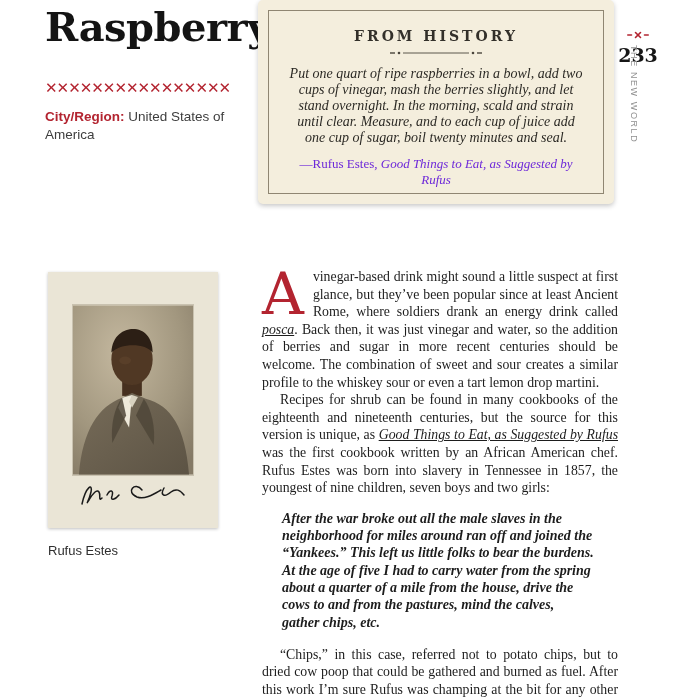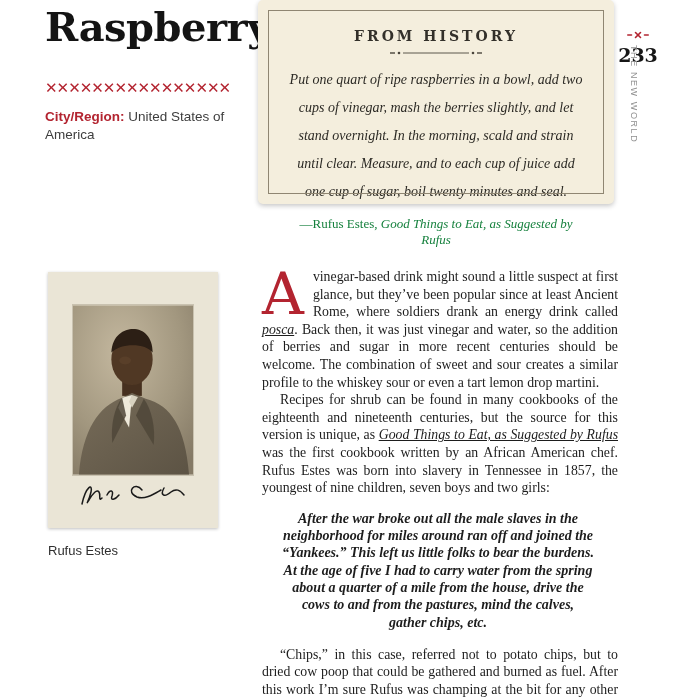--- a/index.html
+++ b/index.html
@@ -48,25 +48,25 @@
     border:1px solid #8f8672;pointer-events:none;
   }
   .history-content{padding:28px 30px 0;text-align:center;}
   .history-heading{
     font-family:"DejaVu Serif", serif;
     font-weight:700;font-size:14px;letter-spacing:3px;
     color:#33302a;
   }
   .history-divider{display:block;margin:5px auto 9px;}
   .history-quote{
-    font-style:italic;font-size:14px;line-height:28px;
+    font-style:italic;font-size:14px;line-height:16px;
     color:#2c2a25;
   }
   .history-attribution{
-    margin-top:10px;font-size:13px;color:#15803d;
+    margin-top:10px;font-size:13px;color:#6d28d9;
   }
   .history-attribution .src{font-style:italic;}
   
   .page-number{
     position:absolute;left:618px;top:8px;width:40px;text-align:center;
     font-family:"DejaVu Serif", serif;font-weight:700;font-size:19px;color:#161616;margin-top:36px;
   }
   .rail-ornament{position:absolute;left:627px;top:31px;}
   .rail-label{
     position:absolute;left:629px;top:45px;
@@ -99,21 +99,21 @@
     font-size:58px;line-height:46px;
     color:var(--accent);
     margin:3px 9px 0 0;
   }
   .article p.indent{text-indent:18px;}
   .article .it{font-style:italic;text-decoration:underline;}
   .article blockquote{
     margin:13px 24px 15px 20px;
     font-weight:700;font-style:italic;
     font-size:14px;line-height:17.3px;
-    text-align:center;
+    text-align:left;
   }
 </style>
 </head>
 <body>
 
 <div class="title-block">
   <h1 class="title"><span>Raspberry</span><br></h1>
 </div>
 
 <div class="stitch-band">✕✕✕✕✕✕✕✕✕✕✕✕✕✕✕✕✕</div>

